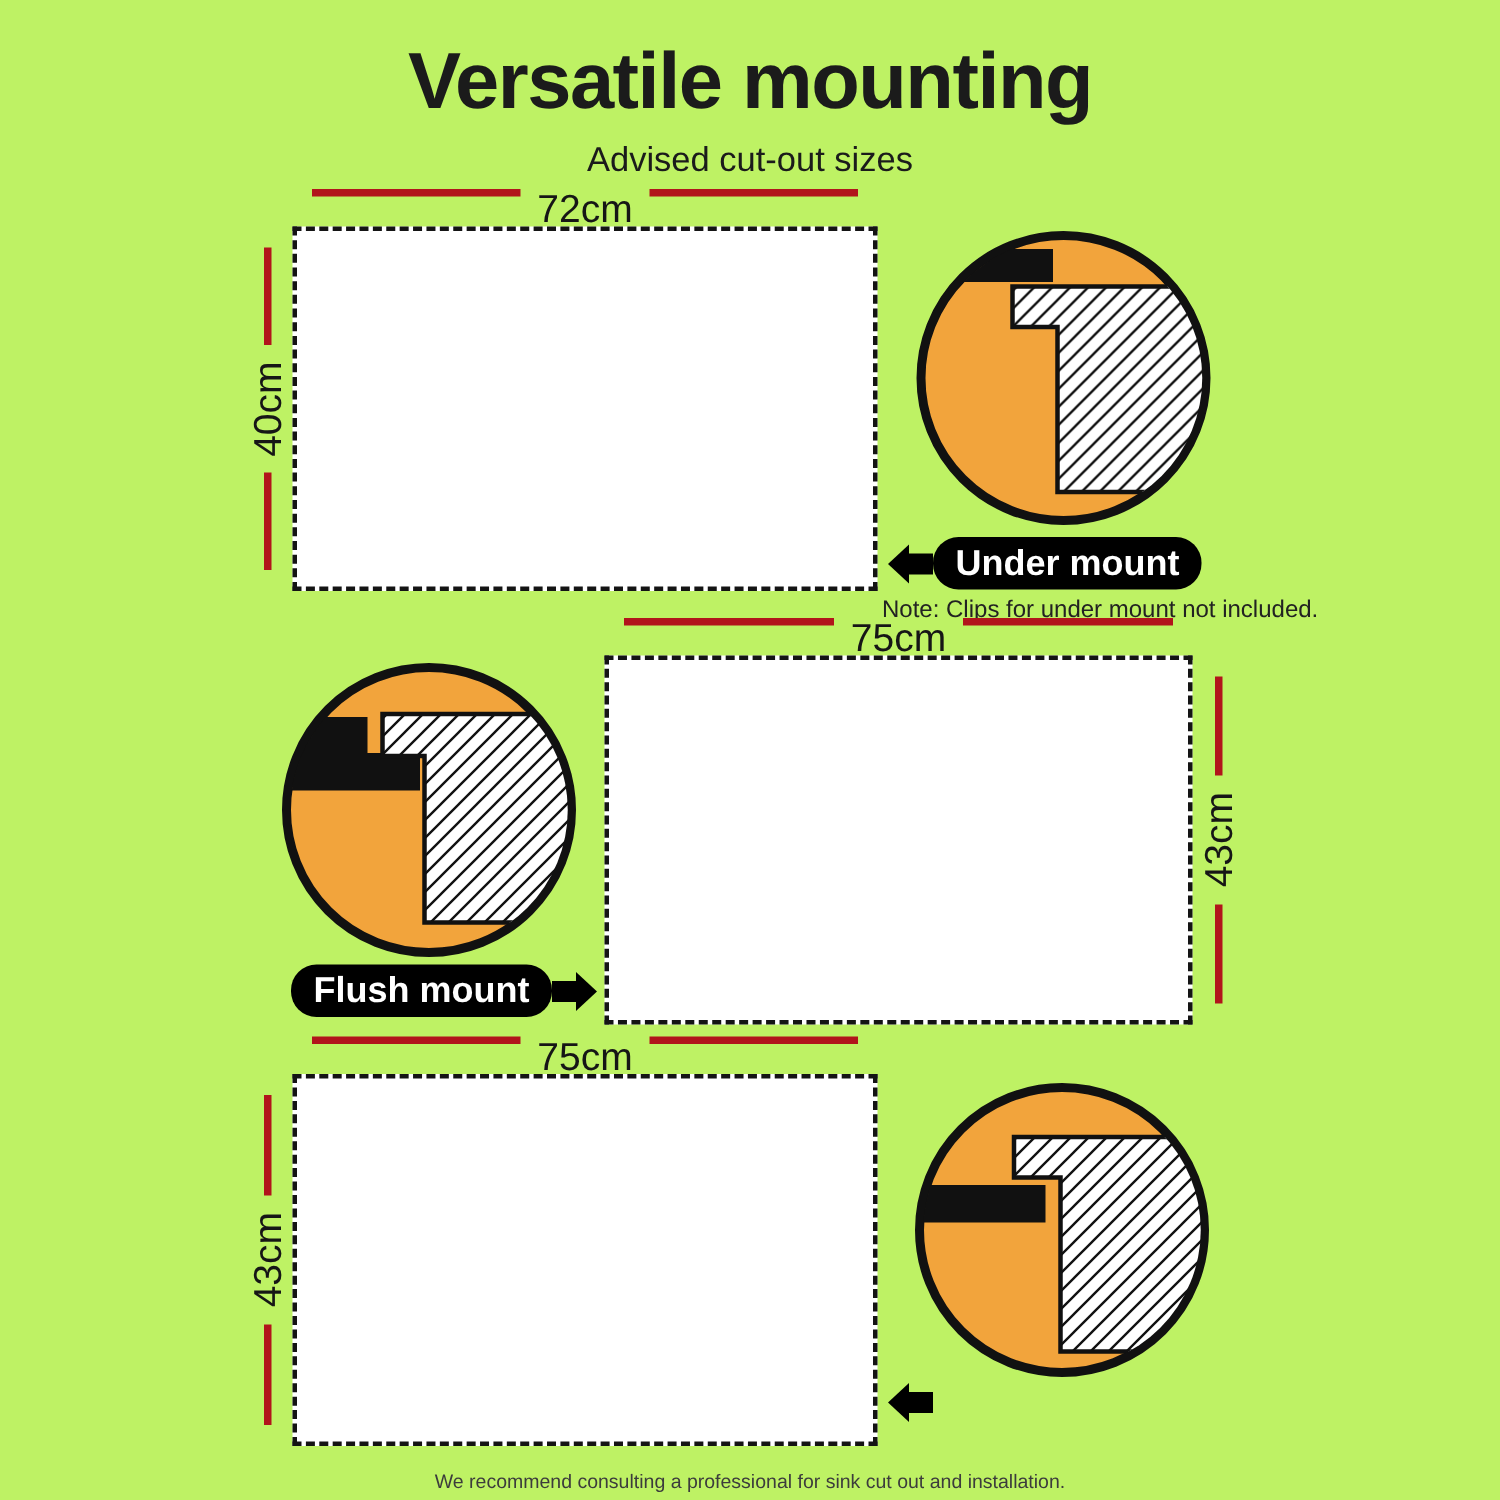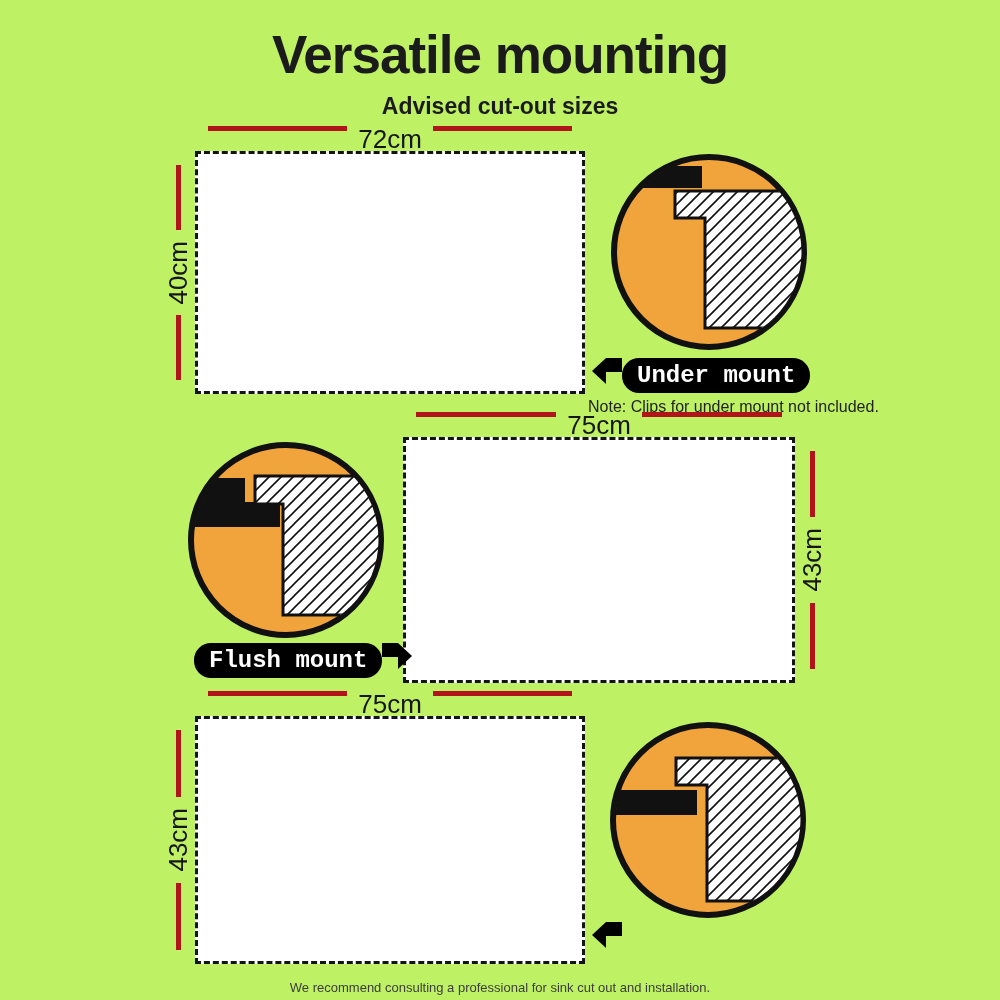--- a/index.html
+++ b/index.html
@@ -7,41 +7,41 @@
     --pill_bg:#000000; --pill_text:#FFFFFF;
   }
   *{margin:0;padding:0;box-sizing:border-box;}
   html,body{background:#fff;}
   body{font-family:"Liberation Sans",sans-serif;color:var(--ink);}
   .canvas{position:relative;width:1000px;height:1000px;background:#bef264;overflow:hidden;}
 
   .title{position:absolute;left:0;top:24px;width:100%;text-align:center;
          font-size:53px;font-weight:800;letter-spacing:-1px;color:#1b1b1b;}
   .subtitle{position:absolute;left:0;top:93px;width:100%;text-align:center;
-            font-size:23px;font-weight:700;color:#1b1b1b;}
+            font-size:23px;font-weight:400;color:#1b1b1b;}
 
   .cutout{position:absolute;border:3px dashed #141414;background:#fff;}
 
   .hdim{position:absolute;display:flex;gap:11px;padding:0 13px;height:26px;}
   .hdim .rl{flex:1;height:5px;background:var(--red);}
   .hdim .dimlabel{font-size:26px;line-height:1;color:#161616;white-space:nowrap;}
 
   .vdim{position:absolute;display:flex;flex-direction:column;align-items:center;gap:11px;
         padding:14px 0;width:26px;}
   .vdim .rlv{flex:1;width:5px;background:var(--red);}
   .vdim .dimlabel{writing-mode:vertical-rl;transform:rotate(180deg);
         font-size:26px;line-height:1;color:#161616;white-space:nowrap;}
 
   .diagram{position:absolute;width:200px;height:200px;}
   .oc{fill:var(--orange);stroke:var(--ink);stroke-width:6;}
   .blackpart{fill:var(--ink);}
   .hatchshape{stroke:var(--ink);stroke-width:3;}
   .hatchline{stroke:var(--ink);stroke-width:1.6;fill:none;}
 
-  .mount-tag{position:absolute;display:flex;align-items:flex-start;font-family:Liberation Mono, monospace;}
+  .mount-tag{position:absolute;display:flex;align-items:center;}
   .pill{height:35px;display:flex;align-items:center;padding:0 15px;border-radius:17px;
         background:var(--pill_bg);color:var(--pill_text);font-size:24px;font-weight:700;
         white-space:nowrap;}
   .stem{width:16px;height:14px;background:var(--pill_bg);}
   .tri-left{width:0;height:0;border-top:13px solid transparent;border-bottom:13px solid transparent;
             border-right:14px solid var(--pill_bg);}
   .tri-right{width:0;height:0;border-top:13px solid transparent;border-bottom:13px solid transparent;
              border-left:14px solid var(--pill_bg);}
 
   .note{position:absolute;font-size:16px;color:#222;text-align:right;white-space:nowrap;}

